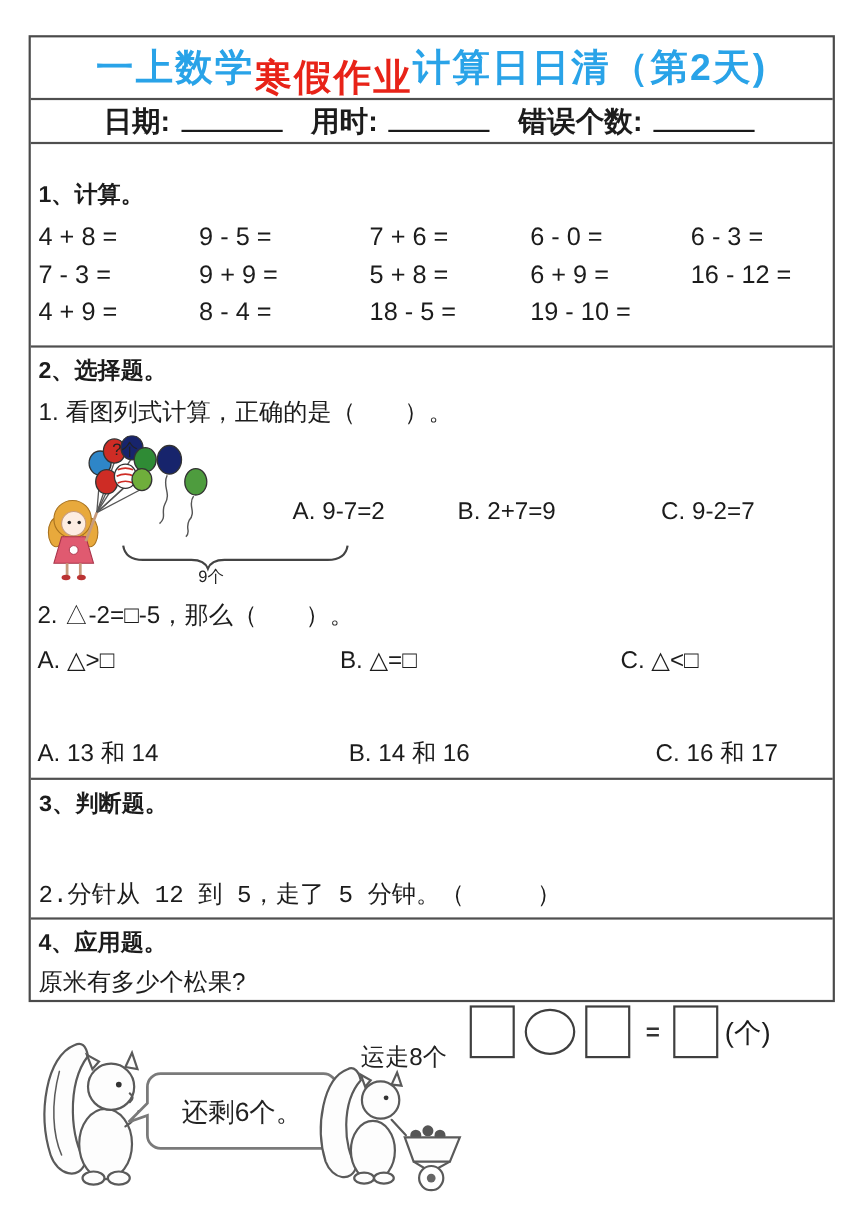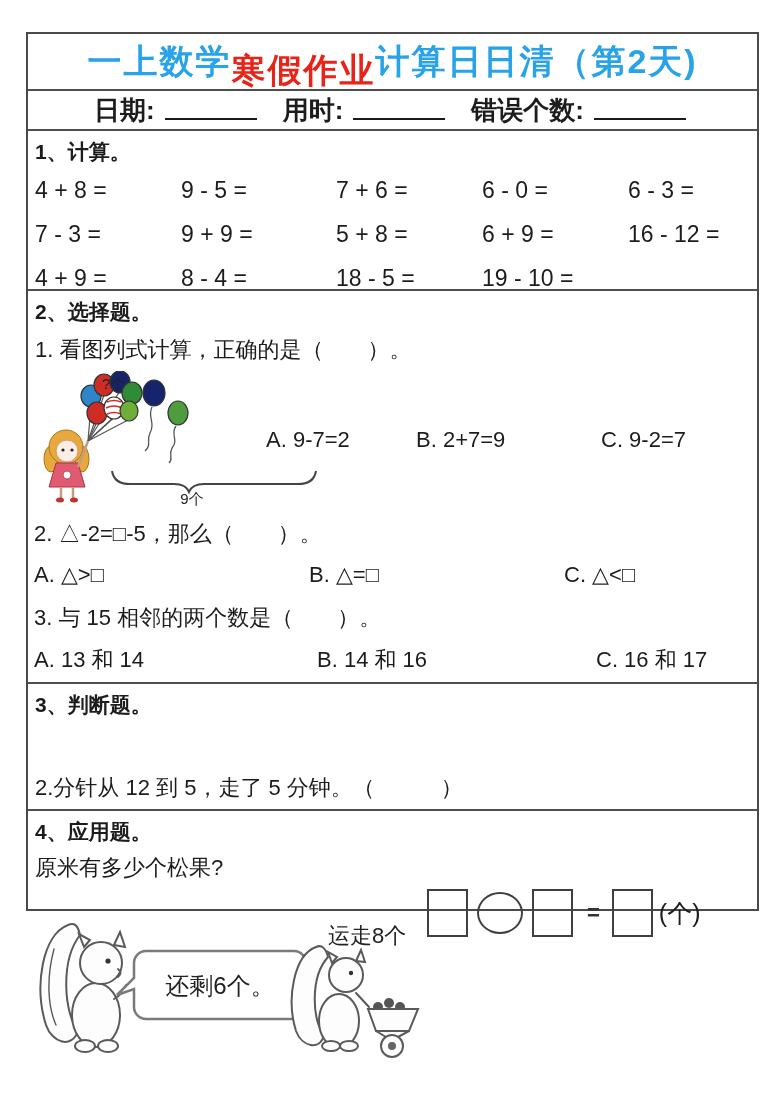--- a/index.html
+++ b/index.html
@@ -8,26 +8,26 @@
   .sheet{position:absolute;left:26px;top:32px;width:733px;height:879px;
          border:2px solid #4a4a4a;box-sizing:border-box;background:#fff;}
   .row{position:relative;box-sizing:border-box;border-bottom:2px solid #4f4f4f;}
   .title-row{height:57px;display:flex;align-items:center;justify-content:center;
              font-size:34px;font-weight:bold;letter-spacing:2px;white-space:nowrap;}
   .t-blue{color:#29A3E8;} .t-red{color:#E82318;margin-top:18px;}
   .info-row{height:40px;display:flex;align-items:center;padding-left:66px;
             font-size:26px;font-weight:bold;}
   .blank{display:inline-block;width:92px;height:18px;border-bottom:2.5px solid #1a1a1a;
          margin:0 26px 0 10px;}
-  .calc-section{height:160px;}
+  .calc-section{height:160px;margin-top:25px;}
   .sec-heading{position:absolute;top:7px;left:7px;font-size:21px;font-weight:bold;}
   .calc-grid{position:absolute;top:46px;left:7px;right:4px;display:grid;
-             grid-template-columns:146px 155px 146px 146px auto;row-gap:17px;font-size:23px;}
+             grid-template-columns:146px 155px 146px 146px auto;row-gap:7px;font-size:23px;}
   .choice-section{height:393px;font-size:22px;}
-  .judge-section{height:127px;font-size:22px;}
+  .judge-section{height:127px;font-size:22px;font-family:Liberation Mono, monospace;}
   .apply-section{height:256px;font-size:22px;border-bottom:none;padding-left:12px;}
   .abs{position:absolute;white-space:nowrap;}
   .opt{position:absolute;white-space:nowrap;}
   .eq-row{position:absolute;left:399px;top:78px;display:flex;align-items:center;}
   .eq-box{width:37px;height:44px;border:2px solid #3f3f3f;box-sizing:content-box;}
   .eq-circle{width:42px;height:38px;border:2px solid #3f3f3f;border-radius:50%;margin:0 9px;}
   .eq-equals{font-size:22px;margin:0 12px 0 14px;font-weight:bold;color:#333;}
   .eq-unit{font-size:25px;margin-left:6px;}
   svg text{font-family:"Liberation Sans",sans-serif;}
 </style>
@@ -134,21 +134,20 @@
         <span class="opt" style="top:136px;left:573px">C.  9-2=7</span>
       </div>
 
       <div class="abs" style="top:228px;left:6px">2. △-2=□-5，那么（　　）。</div>
       <div>
         <span class="opt" style="top:271px;left:6px">A.  △&gt;□</span>
         <span class="opt" style="top:271px;left:281px">B.  △=□</span>
         <span class="opt" style="top:271px;left:536px">C.  △&lt;□</span>
       </div>
 
-      <div class="abs" style="top:312px;left:6px">3. 与 15 相邻的两个数是（　　）。</div>
       <div>
         <span class="opt" style="top:354px;left:6px">A.  13 和 14</span>
         <span class="opt" style="top:354px;left:289px">B.  14 和 16</span>
         <span class="opt" style="top:354px;left:568px">C.  16 和 17</span>
       </div>
     </div>
 
     <div class="row judge-section">
       <div class="sec-heading">3、判断题。</div>
       <div class="abs" style="top:89px;left:7px">2.分针从 12 到 5，走了 5 分钟。（　　　）</div>

